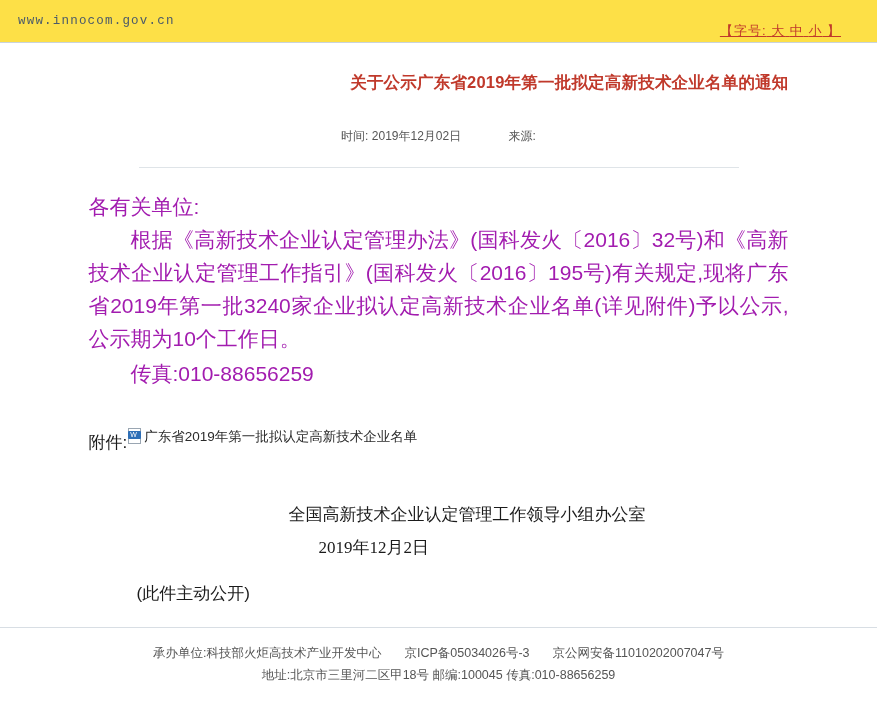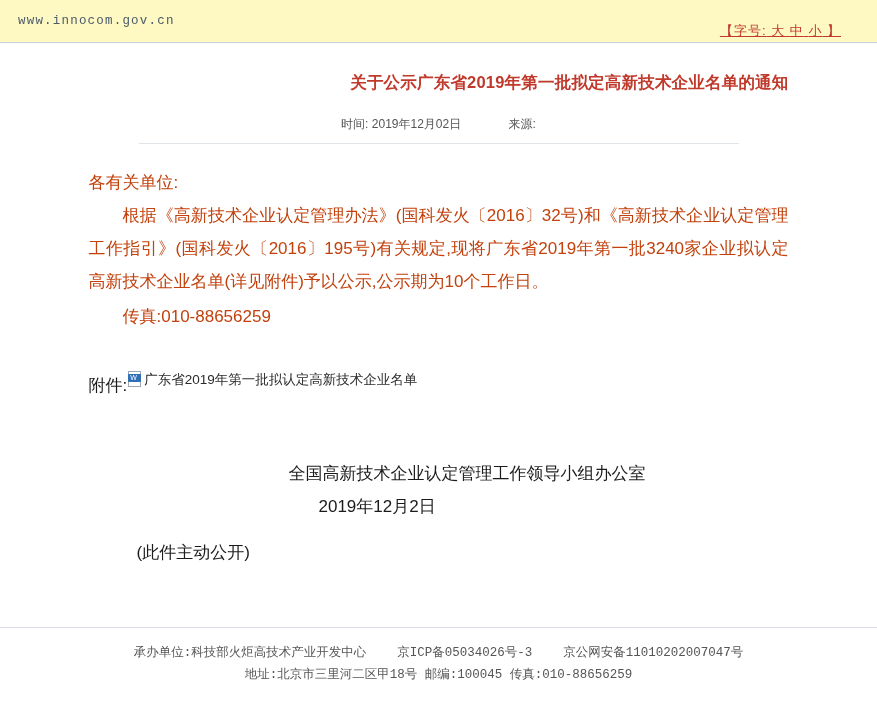--- a/index.html
+++ b/index.html
@@ -19,21 +19,21 @@
     width: 877px;
     height: 703px;
     box-sizing: border-box;
   }
 
   
   .topbar {
     position: relative;
     height: 42px;
     border-bottom: 1px solid #c9d3dc;
-    background: #fef9c3;
+    background: #fde047;
   }
   .site-url {
     position: absolute;
     left: 18px;
     top: 14px;
     font-family: "Liberation Mono", monospace;
     font-size: 12.5px;
     letter-spacing: 1.2px;
     color: #4a5a6a;
     white-space: nowrap;
@@ -73,33 +73,33 @@
     width: 600px;
     margin: 22px auto 0;
     text-align: center;
     font-size: 12px;
     color: #555;
     padding-bottom: 10px;
     border-bottom: 1px solid #dfe4e8;
   }
   .meta-row .meta-item {
     display: inline-block;
-    margin: 0 22px;
+    margin: 12px 22px;
   }
 
   .body-wrap {
     width: 700px;
     margin: 0 auto;
     padding-top: 22px;
   }
 
   .para {
-    font-size: 17px;
+    font-size: 21px;
     line-height: 33px;
-    color: #c2410c;
+    color: #a21caf;
     text-align: justify;
   }
   .para.salutation {
     text-indent: 0;
   }
   .para.indent {
     text-indent: 2em;
   }
   .para.fax {
     text-indent: 2em;
@@ -150,26 +150,27 @@
   }
   .attachment-link {
     font-size: 13.5px;
     color: #2b2b2b;
     text-decoration: none;
     cursor: pointer;
     line-height: 18px;
   }
 
   .signature {
-    margin-top: 56px;
+    margin-top: 40px;
     text-align: left;
     padding-left: 200px;
     font-size: 17px;
     line-height: 33px;
     color: #1b1b1b;
+    font-family: Liberation Serif, serif;
   }
   .signature .line2 {
     padding-left: 14px;
   }
   .signature .line3 {
     padding-left: 30px;
   }
 
   .public-note {
     margin-top: 18px;
@@ -188,21 +189,20 @@
     border-top: 1px solid #d8dee4;
     text-align: center;
     padding-top: 14px;
     box-sizing: border-box;
     background: #fff;
   }
   .footer-line {
     font-size: 12.5px;
     color: #555;
     line-height: 22px;
-    font-family: Liberation Mono, monospace;
   }
   .footer-line .sep {
     display: inline-block;
     width: 16px;
   }
   .footer-link {
     color: #555;
     text-decoration: none;
     cursor: pointer;
   }

